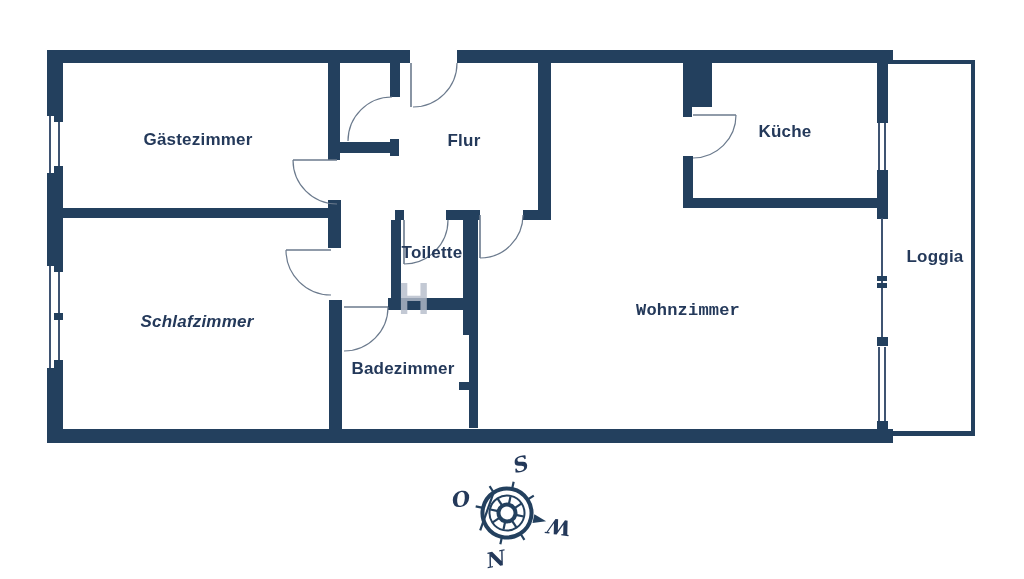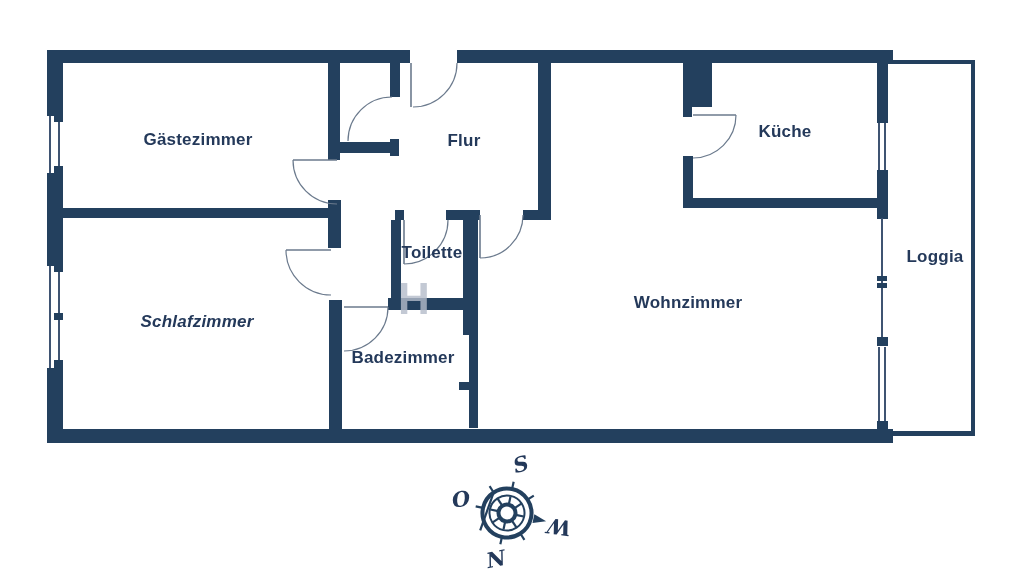--- a/index.html
+++ b/index.html
@@ -188,22 +188,22 @@
       <polygon points="27,-4.5 40,0 27,4.5" fill="var(--wall)"></polygon>
     </g>
   </svg>
 
   <div class="room-label" style="left:198px;top:140px;">Gästezimmer</div>
   <div class="room-label" style="left:464px;top:141px;text-align:right;">Flur</div>
   <div class="room-label" style="left:785px;top:132px;">Küche</div>
   <div class="room-label" style="left:935px;top:257px;">Loggia</div>
   <div class="room-label" style="left:197px;top:322px;font-style:italic;">Schlafzimmer</div>
   <div class="room-label" style="left:432px;top:253px;">Toilette</div>
-  <div class="room-label" style="left:688px;top:303px;">Wohnzimmer</div>
-  <div class="room-label" style="left:403px;top:358px;">Badezimmer</div>
+  <div class="room-label" style="left:688px;top:310px;font-family:Liberation Mono, monospace;">Wohnzimmer</div>
+  <div class="room-label" style="left:403px;top:369px;">Badezimmer</div>
 
   <div class="compass-letter" style="left:521px;top:464px;transform:translate(-50%,-50%) rotate(-15deg);">S</div>
   <div class="compass-letter" style="left:461px;top:499px;transform:translate(-50%,-50%) rotate(-8deg);">O</div>
   <div class="compass-letter" style="left:559px;top:527px;transform:translate(-50%,-50%) rotate(188deg);">W</div>
   <div class="compass-letter" style="left:496px;top:559px;transform:translate(-50%,-50%) rotate(-12deg);">N</div>
 
   <div id="watermark">H</div>
 
 </div>
 

